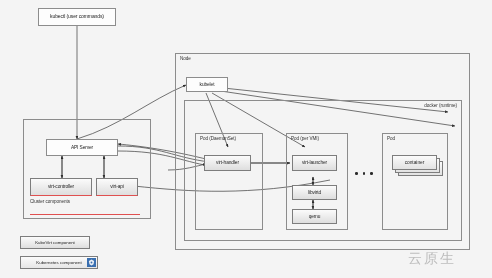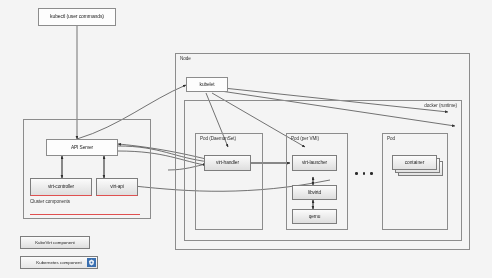--- a/index.html
+++ b/index.html
@@ -254,14 +254,17 @@
   <div class="legend-item k8s" style="left:20px;top:256px;width:78px;height:13px;">
     <span>Kubernetes component</span>
     <span class="k8s-badge">
       <svg viewBox="0 0 24 24" aria-hidden="true">
         <path d="M12 2 L21 7 L19 18 L12 22 L5 18 L3 7 Z" fill="#ffffff" opacity="0.9"></path>
         <circle cx="12" cy="12" r="3.2" fill="#3a6fb0"></circle>
       </svg>
     </span>
   </div>
 
+  <div class="watermark" style="left:408px;top:250px;">
+    <span>云原生</span>
+  </div>
 
 </div>
 
 </body></html>

